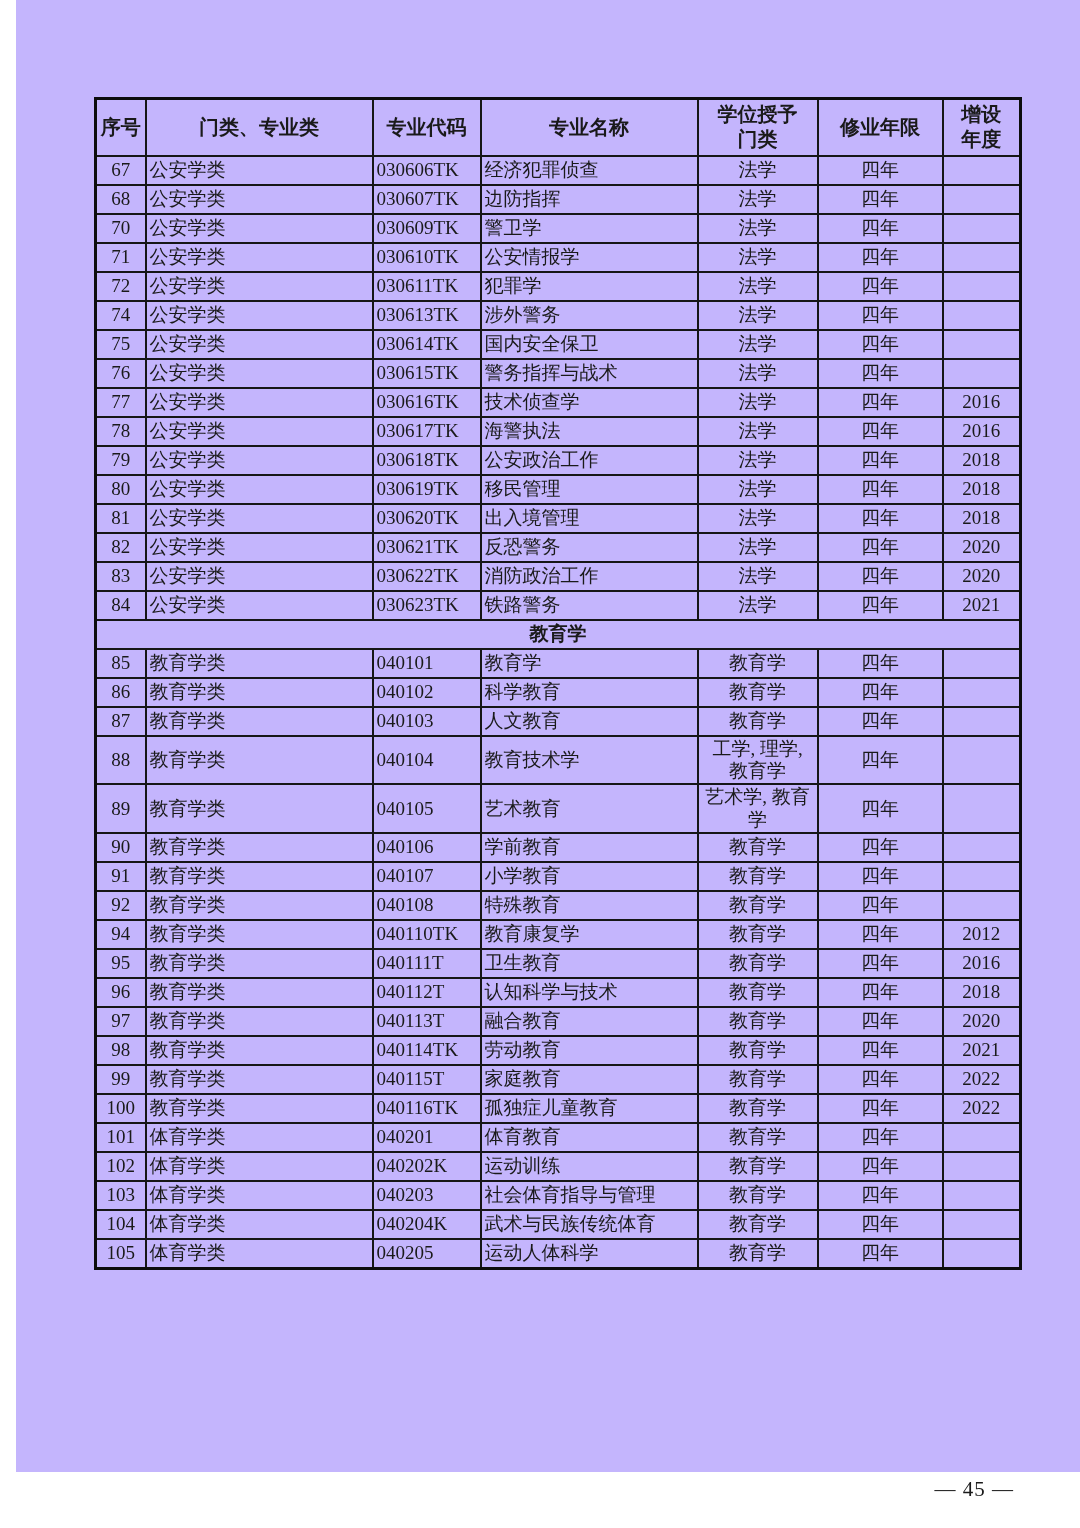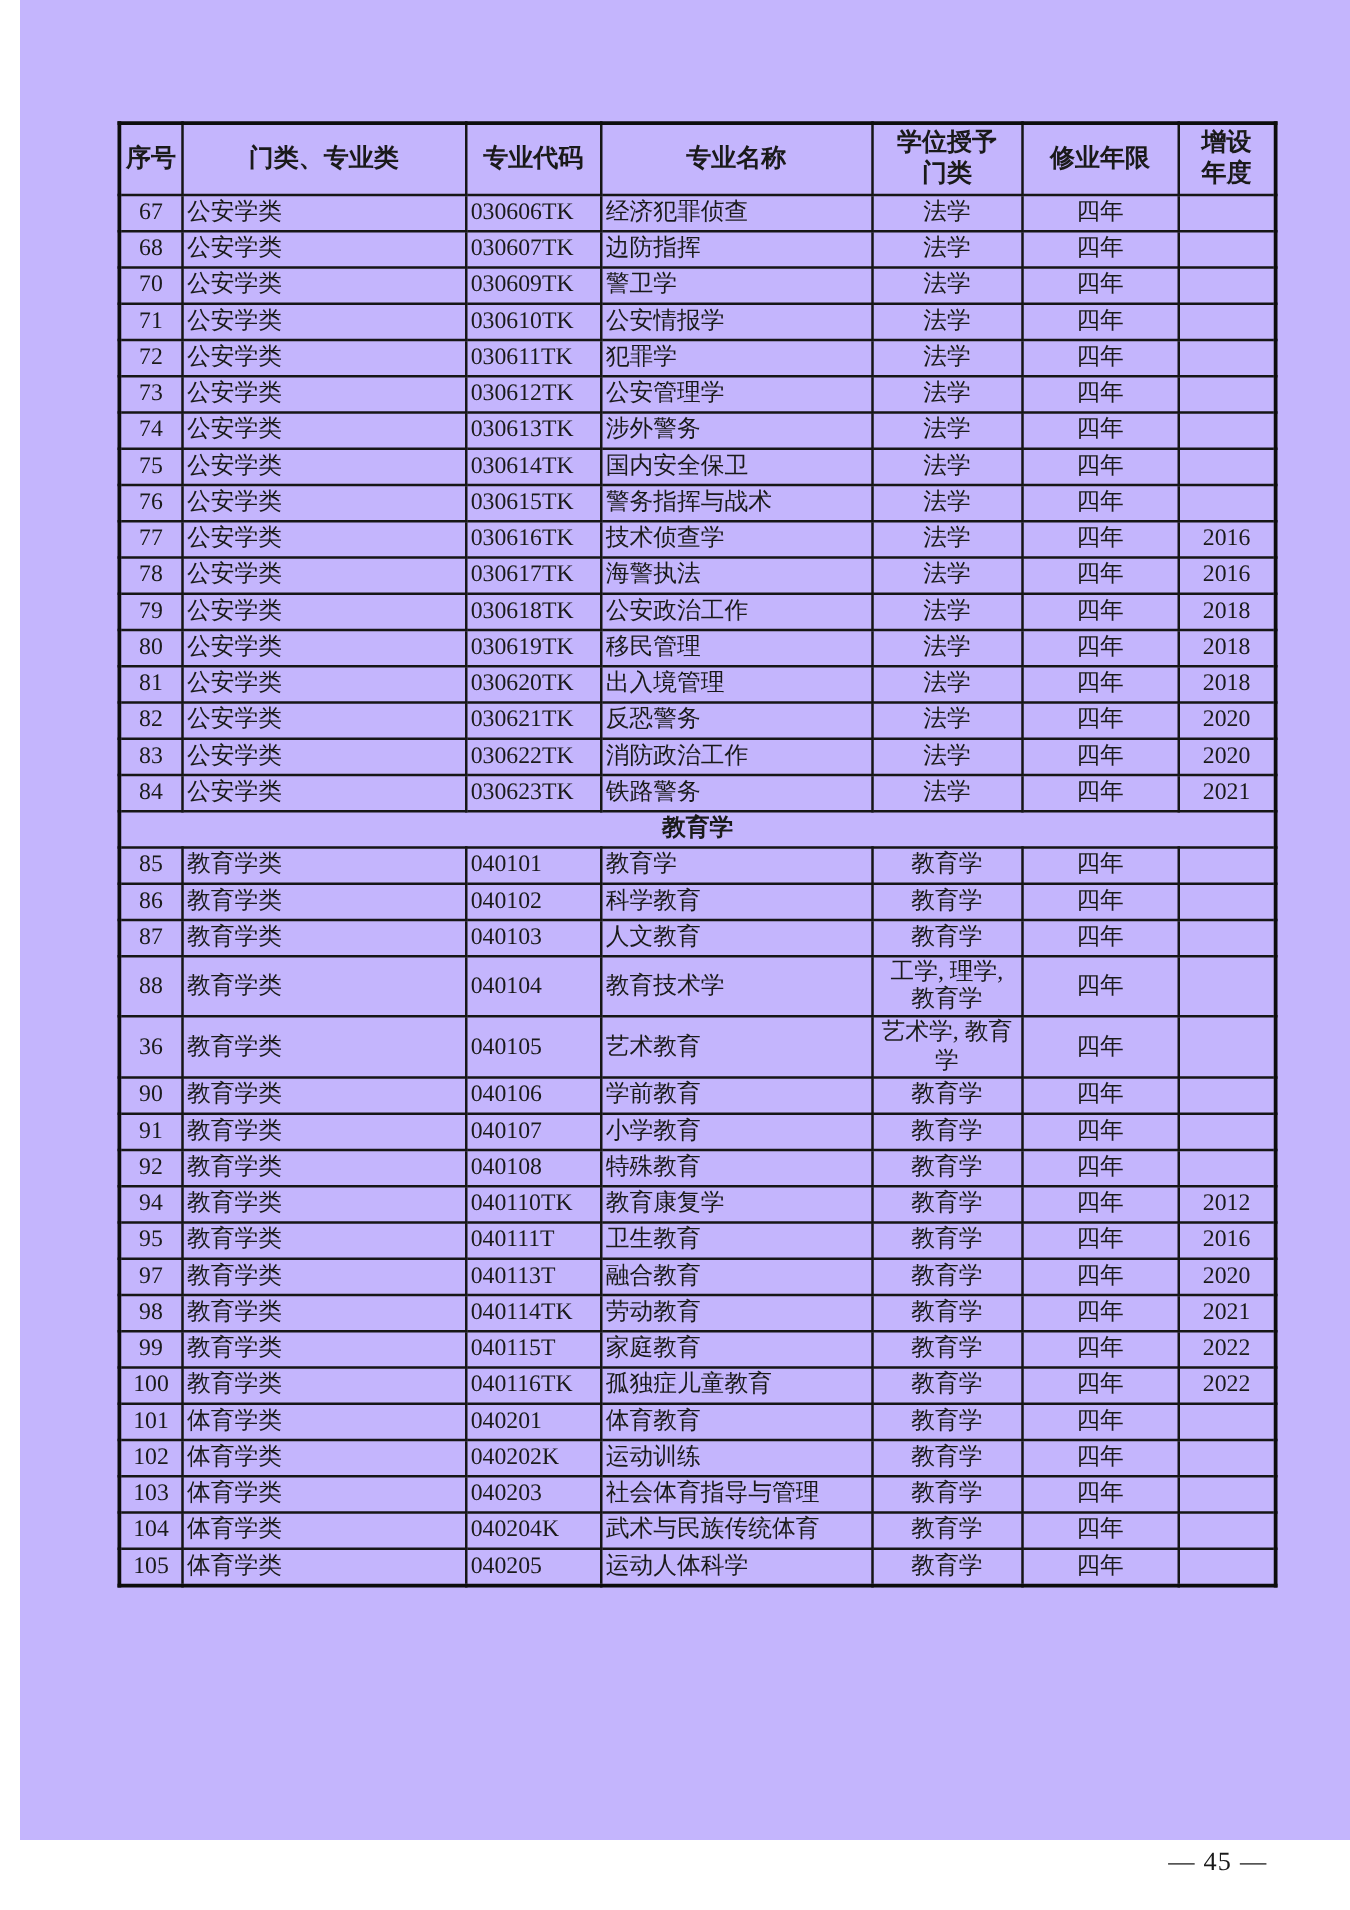--- a/index.html
+++ b/index.html
@@ -150,29 +150,20 @@
         <tr>
           <td class="col-center">72</td>
           <td class="col-left">公安学类</td>
           <td class="col-left">030611TK</td>
           <td class="col-left">犯罪学</td>
           <td class="col-center">法学</td>
           <td class="col-center">四年</td>
           <td class="col-center"></td>
         </tr>
         <tr>
-          <td class="col-center">73</td>
-          <td class="col-left">公安学类</td>
-          <td class="col-left">030612TK</td>
-          <td class="col-left">公安管理学</td>
-          <td class="col-center">法学</td>
-          <td class="col-center">四年</td>
-          <td class="col-center"></td>
-        </tr>
-        <tr>
           <td class="col-center">74</td>
           <td class="col-left">公安学类</td>
           <td class="col-left">030613TK</td>
           <td class="col-left">涉外警务</td>
           <td class="col-center">法学</td>
           <td class="col-center">四年</td>
           <td class="col-center"></td>
         </tr>
         <tr>
           <td class="col-center">75</td>
@@ -297,21 +288,21 @@
         <tr>
           <td class="col-center">88</td>
           <td class="col-left">教育学类</td>
           <td class="col-left">040104</td>
           <td class="col-left">教育技术学</td>
           <td class="col-center">工学, 理学, 教育学</td>
           <td class="col-center">四年</td>
           <td class="col-center"></td>
         </tr>
         <tr>
-          <td class="col-center">36</td>
+          <td class="col-center">89</td>
           <td class="col-left">教育学类</td>
           <td class="col-left">040105</td>
           <td class="col-left">艺术教育</td>
           <td class="col-center">艺术学, 教育学</td>
           <td class="col-center">四年</td>
           <td class="col-center"></td>
         </tr>
         <tr>
           <td class="col-center">90</td>
           <td class="col-left">教育学类</td>
@@ -349,20 +340,29 @@
           <td class="col-center">2012</td>
         </tr>
         <tr>
           <td class="col-center">95</td>
           <td class="col-left">教育学类</td>
           <td class="col-left">040111T</td>
           <td class="col-left">卫生教育</td>
           <td class="col-center">教育学</td>
           <td class="col-center">四年</td>
           <td class="col-center">2016</td>
+        </tr>
+        <tr>
+          <td class="col-center">96</td>
+          <td class="col-left">教育学类</td>
+          <td class="col-left">040112T</td>
+          <td class="col-left">认知科学与技术</td>
+          <td class="col-center">教育学</td>
+          <td class="col-center">四年</td>
+          <td class="col-center">2018</td>
         </tr>
         <tr>
           <td class="col-center">97</td>
           <td class="col-left">教育学类</td>
           <td class="col-left">040113T</td>
           <td class="col-left">融合教育</td>
           <td class="col-center">教育学</td>
           <td class="col-center">四年</td>
           <td class="col-center">2020</td>
         </tr>

